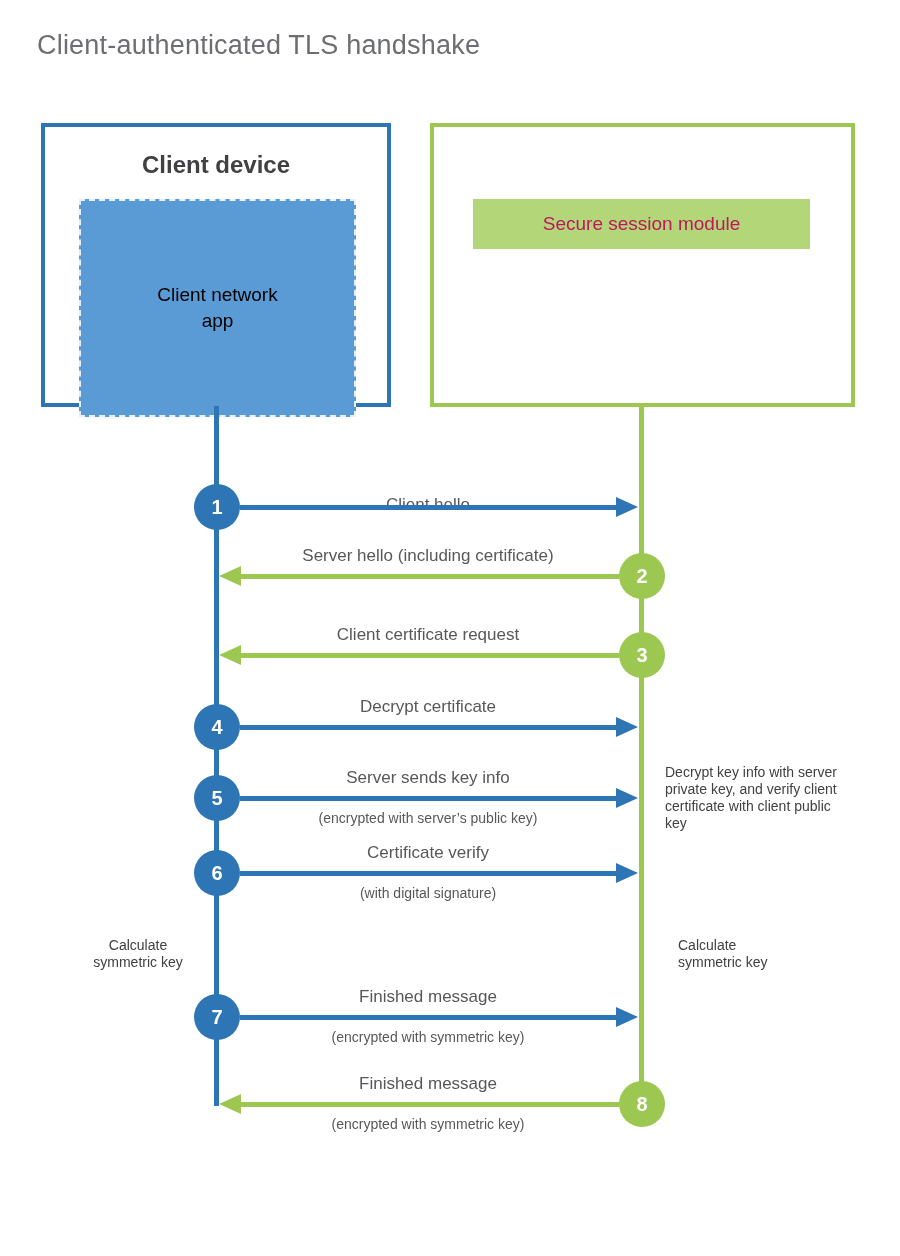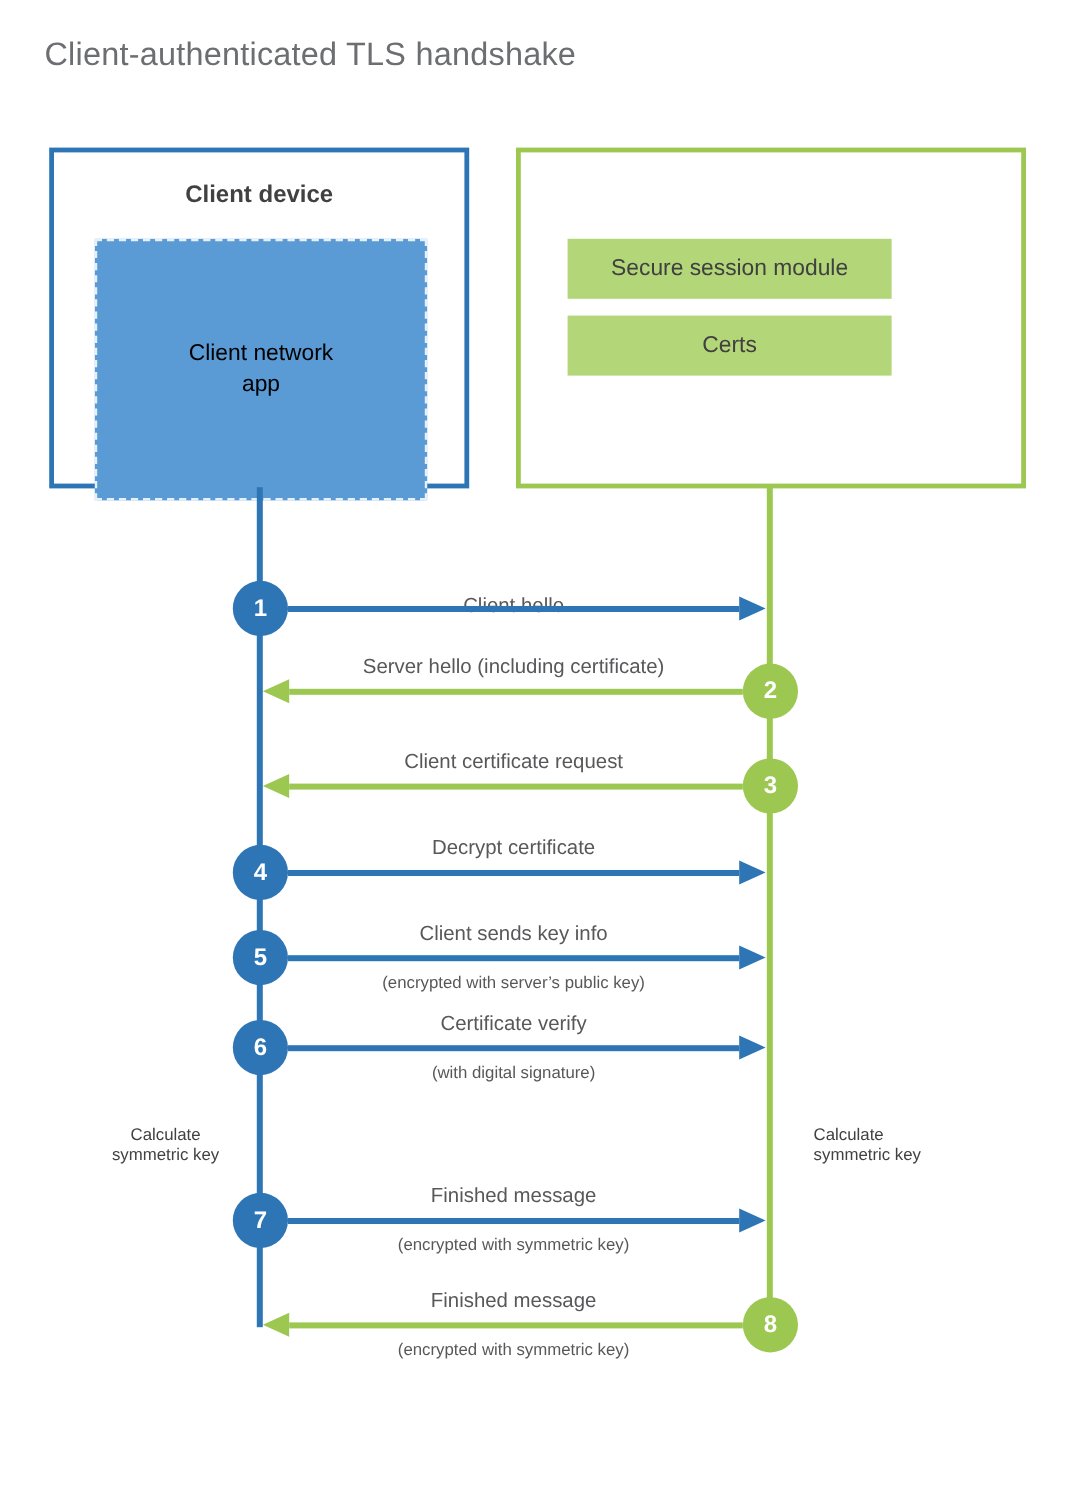--- a/index.html
+++ b/index.html
@@ -11,30 +11,30 @@
   body{font-family:"Liberation Sans","DejaVu Sans",sans-serif;}
   .stage{position:relative; width:900px; height:1256px; background:#fff; overflow:hidden;}
 
   .page-title{position:absolute; left:37px; top:30px; font-size:27px; font-weight:300;
     color:var(--text-title); letter-spacing:.2px;}
 
   .actor-box{position:absolute; top:123px; height:284px; background:#fff;}
   .actor-box.client{left:41px; width:350px; border:4px solid var(--blue);}
   .actor-box.server{left:430px; width:425px; border:4px solid var(--green);}
   .actor-title{position:absolute; left:0; right:0; top:24px; text-align:center;
-    font-size:20px; font-weight:bold; color:var(--text-dark);}
+    font-size:24px; font-weight:bold; color:var(--text-dark);}
 
   .app-box{position:absolute; left:34px; top:72px; width:277px; height:218px;
     background:var(--blue-light); border:2px dashed rgba(255,255,255,.85);
     display:flex; align-items:center; justify-content:center; text-align:center;
     color:#000000; font-size:19px; line-height:26px; white-space:pre-line;}
 
-  .module-bar{position:absolute; left:39px; width:270px; height:50px;
+  .module-bar{position:absolute; left:39px; width:337px; height:50px;
     background:var(--green-light); display:flex; align-items:center; justify-content:center;
-    color:#404040; font-size:19px;}
+    color:#be185d; font-size:19px;}
   .module-bar.m0{top:72px;} .module-bar.m1{top:136px;} .module-bar.m2{top:196px;}
 
   .lifeline{position:absolute; top:406px; width:5px; height:700px;}
   .lifeline.client{left:214px; background:var(--blue);}
   .lifeline.server{left:639px; background:var(--green);}
 
   .step-circle{position:absolute; width:46px; height:46px; border-radius:50%;
     display:flex; align-items:center; justify-content:center;
     color:#fff; font-size:20px; font-weight:bold;}
   .step-circle.blue{left:194px; background:var(--blue);}
@@ -66,21 +66,20 @@
   <div class="page-title">Client-authenticated TLS handshake</div>
 
   <div class="actor-box client">
     <div class="actor-title">Client device</div>
     <div class="app-box">Client network
 app</div>
   </div>
 
   <div class="actor-box server">
     <div class="module-bar m0">Secure session module</div>
-    <div class="module-bar m1">Certs</div>
   </div>
 
   <div class="lifeline client"></div>
   <div class="lifeline server"></div>
 
   <div>
     <div class="msg-label" style="top:495px">Client hello</div>
     <div class="arrow-line blue" style="top:505px"></div>
     <div class="arrow-head right" style="top:497px"></div>
     <div class="step-circle blue" style="top:484px">1</div>
@@ -101,21 +100,21 @@
   </div>
 
   <div>
     <div class="msg-label" style="top:697px">Decrypt certificate</div>
     <div class="arrow-line blue" style="top:725px"></div>
     <div class="arrow-head right" style="top:717px"></div>
     <div class="step-circle blue" style="top:704px">4</div>
   </div>
 
   <div>
-    <div class="msg-label" style="top:768px">Client sends key info</div>
+    <div class="msg-label" style="top:768px">Server sends key info</div>
     <div class="arrow-line blue" style="top:796px"></div>
     <div class="arrow-head right" style="top:788px"></div>
     <div class="step-circle blue" style="top:775px">5</div>
     <div class="msg-sublabel" style="top:810px">(encrypted with server’s public key)</div>
   </div>
 
   <div>
     <div class="msg-label" style="top:843px">Certificate verify</div>
     <div class="arrow-line blue" style="top:871px"></div>
     <div class="arrow-head right" style="top:863px"></div>
@@ -132,18 +131,19 @@
   </div>
 
   <div>
     <div class="msg-label" style="top:1074px">Finished message</div>
     <div class="arrow-line green" style="top:1102px"></div>
     <div class="arrow-head left" style="top:1094px"></div>
     <div class="step-circle green" style="top:1081px">8</div>
     <div class="msg-sublabel" style="top:1116px">(encrypted with symmetric key)</div>
   </div>
 
+  <div class="side-note note-decrypt">Decrypt key info with server private key, and verify client certificate with client public key</div>
   <div class="side-note note-calc-left">Calculate
 symmetric key</div>
   <div class="side-note note-calc-right">Calculate
 symmetric key</div>
 
 </div>
 
 </body></html>

